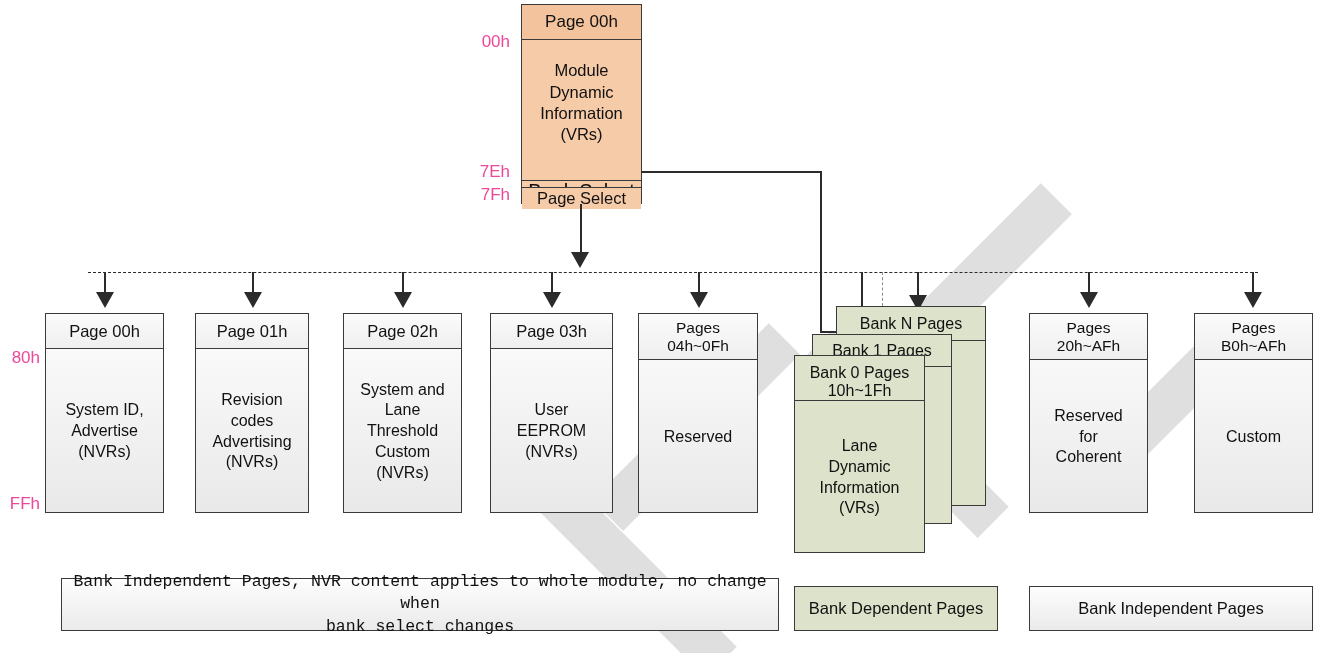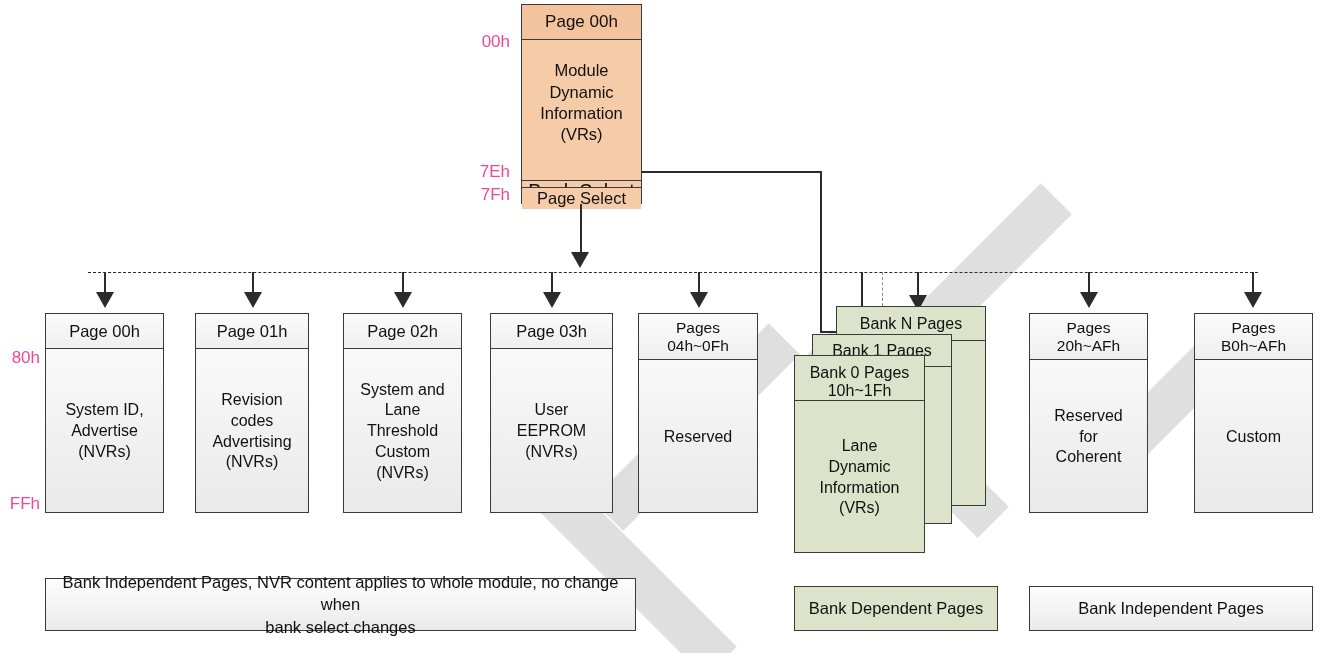--- a/index.html
+++ b/index.html
@@ -284,21 +284,21 @@
   <div class="box grey" style="left:1194px;top:313px;width:119px;height:200px;">
     <div class="hdr" style="height:46px;font-size:15.5px;">
       <span>
         <span>Pages</span><br>
         <span>B0h~AFh</span>
       </span>
     </div>
     <div class="bdy" style="top:46px;height:154px;font-size:16px;">Custom</div>
   </div>
 
-  <div class="legend grey" style="left:45px;top:578px;width:591px;height:53px;font-size:16.5px;">
+  <div class="legend grey" style="left:61px;top:578px;width:718px;height:53px;font-size:16.5px;font-family:Liberation Mono, monospace;">
     <span>
       <span>Bank Independent Pages, NVR content applies to whole module, no change when</span><br>
       <span>bank select changes</span>
     </span>
   </div>
 
   <div class="legend green" style="left:794px;top:586px;width:204px;height:45px;font-size:16.5px;">Bank Dependent Pages</div>
 
   <div class="legend grey" style="left:1029px;top:586px;width:284px;height:45px;font-size:16.5px;">Bank Independent Pages</div>
 

